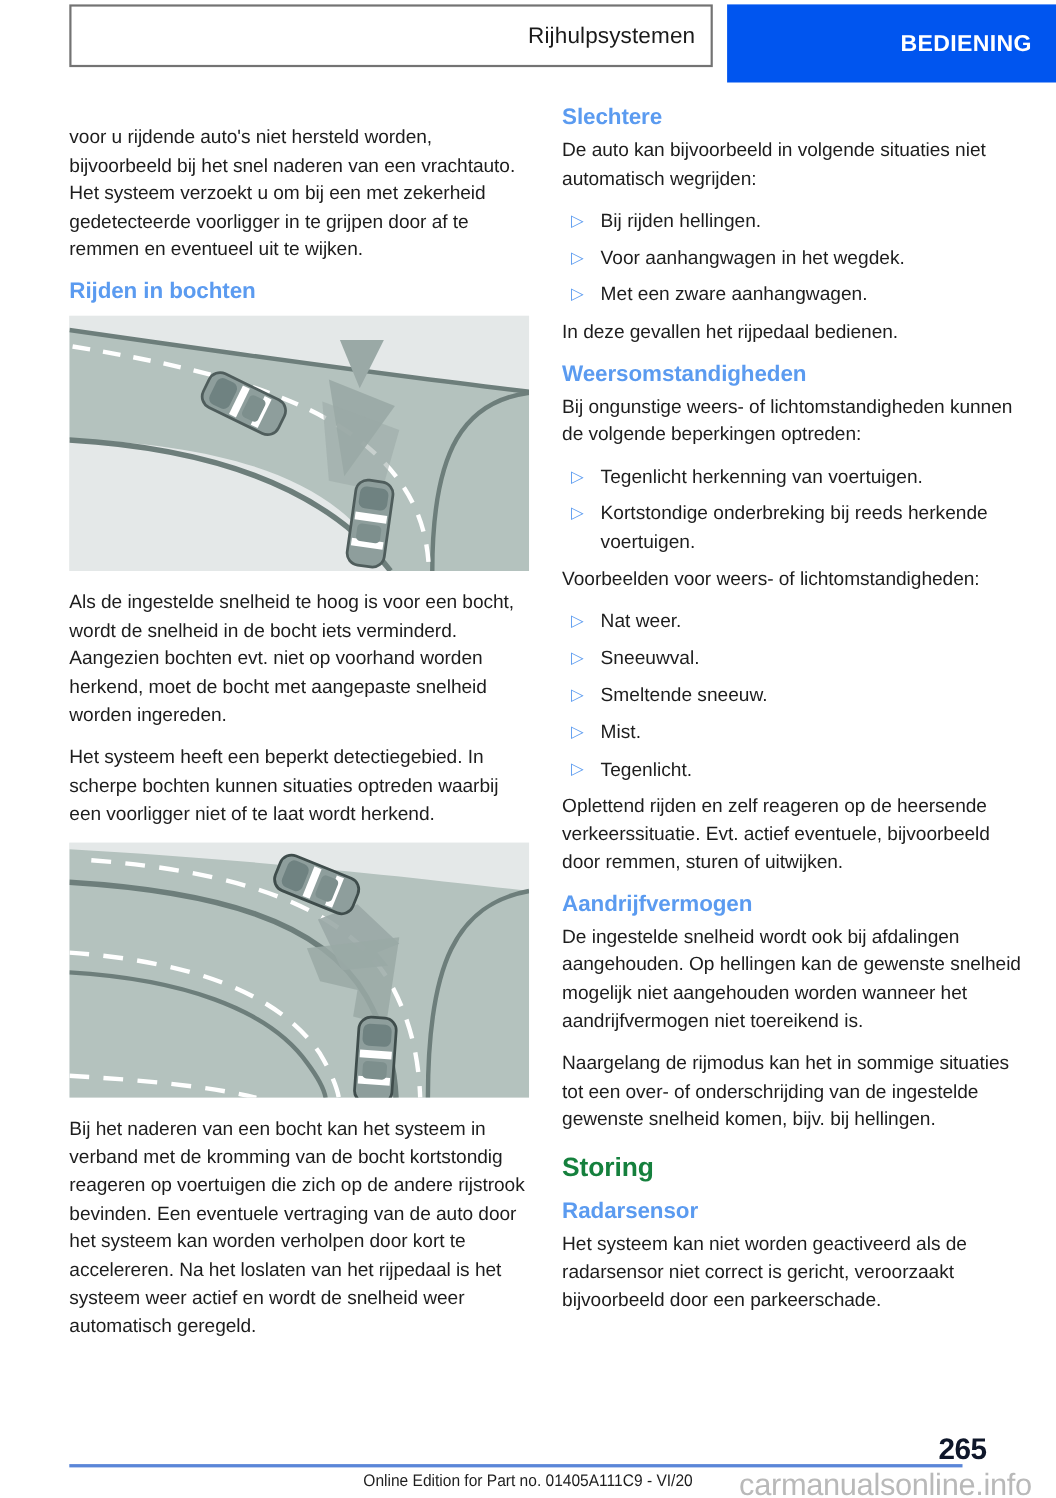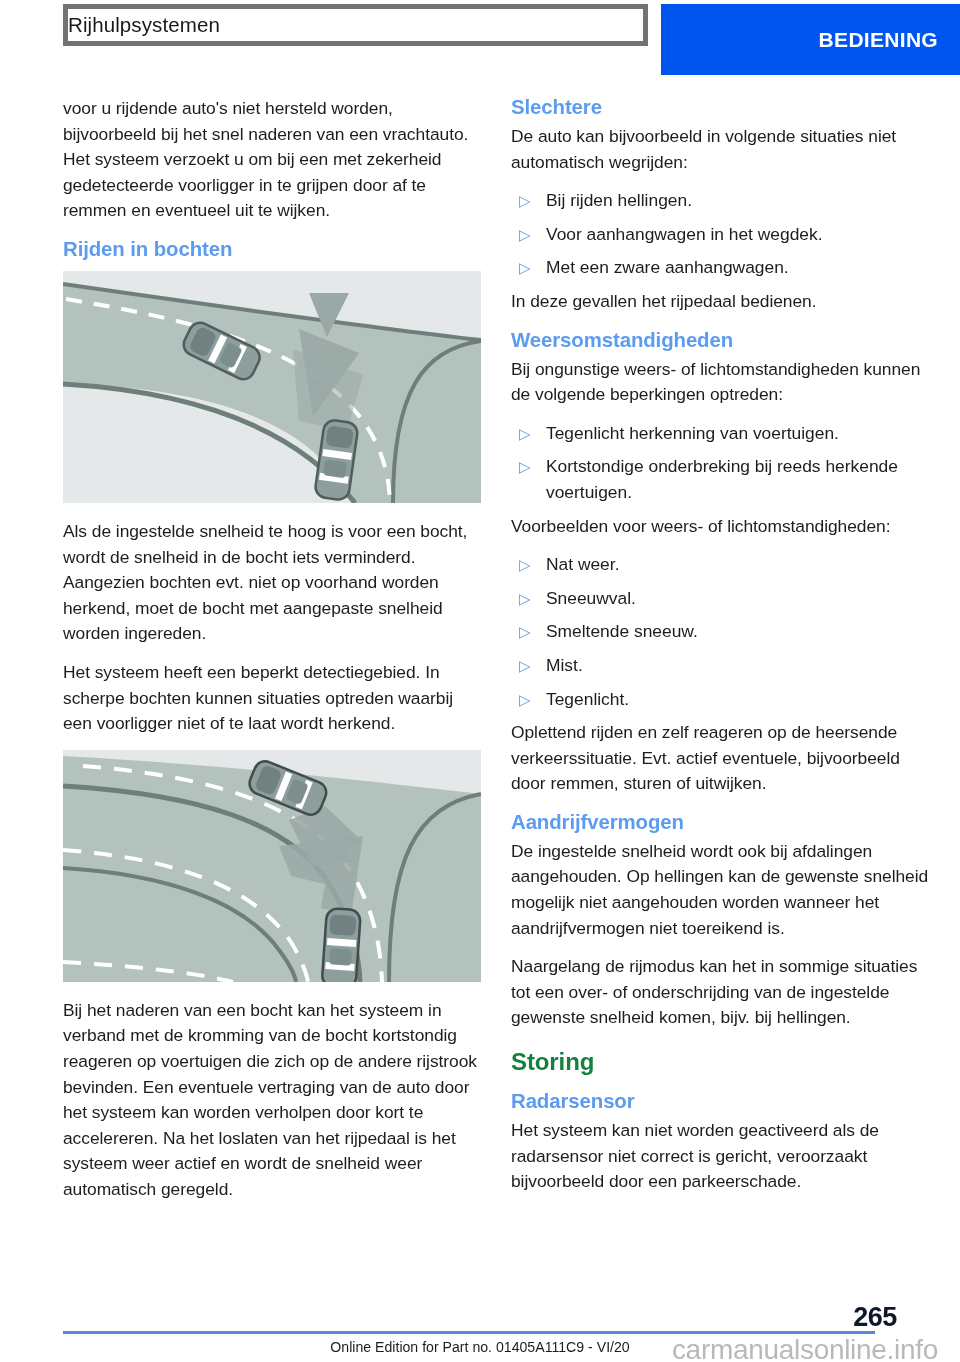--- a/index.html
+++ b/index.html
@@ -22,27 +22,27 @@
     top: 0;
     left: 0;
     width: 960px;
     height: 66px;
   }
   .header-tab {
     position: absolute;
     left: 63px;
     top: 4px;
     width: 585px;
-    height: 42px;
-    border: 5px solid #737373;
+    height: 57px;
+    border: 2px solid #737373;
     background: #ffffff;
     box-sizing: border-box;
     display: flex;
     align-items: center;
-    justify-content: flex-start;
+    justify-content: flex-end;
   }
   .header-tab-label {
     font-size: 20.5px;
     color: #1a1a1a;
     padding-right: 14px;
     letter-spacing: 0.1px;
     white-space: nowrap;
   }
   .header-bar {
     position: absolute;
@@ -69,21 +69,21 @@
     position: absolute;
     top: 96px;
     left: 0;
     width: 960px;
   }
   .column {
     position: absolute;
     top: 0;
     width: 418px;
   }
-  .column-left { left: 63px; }
+  .column-left { left: 63px; margin-top: 16px; }
   .column-right { left: 511px; }
 
   
   p.body-text {
     margin: 0 0 13px 0;
     font-size: 17.4px;
     line-height: 25.6px;
     color: #1d1d1d;
     letter-spacing: -0.05px;
   }

